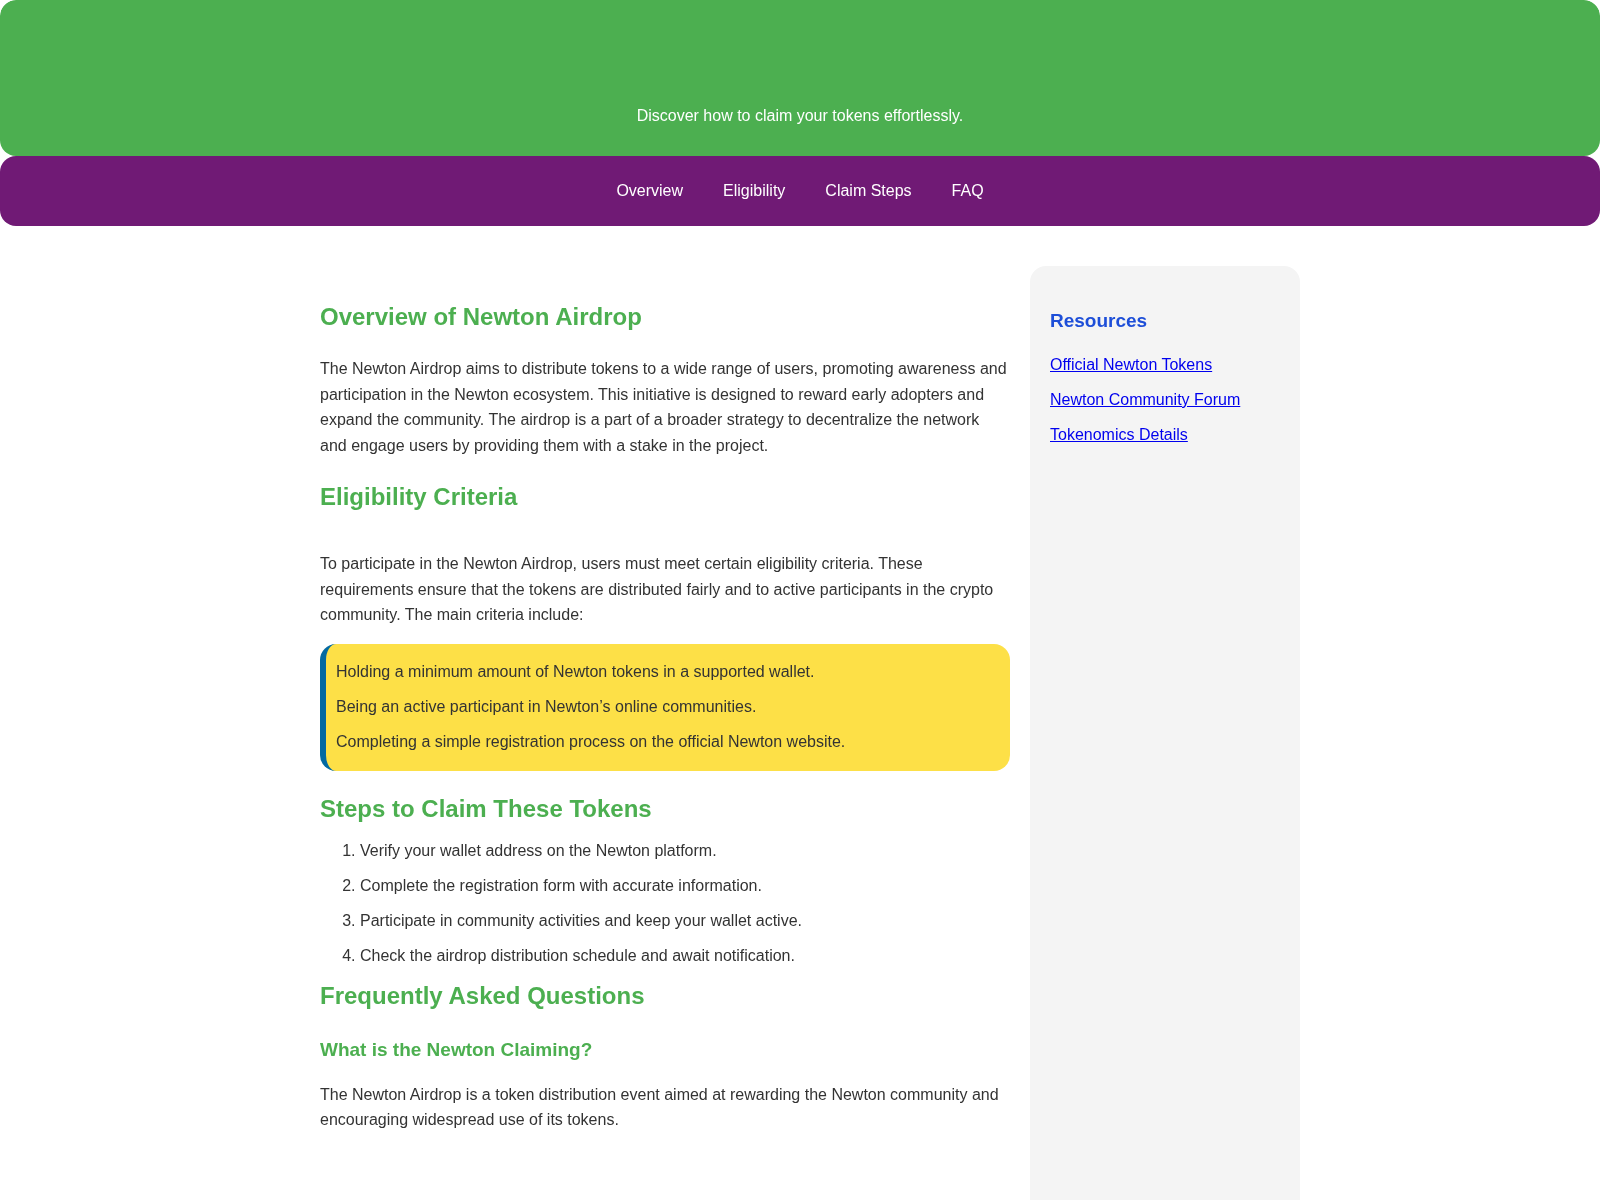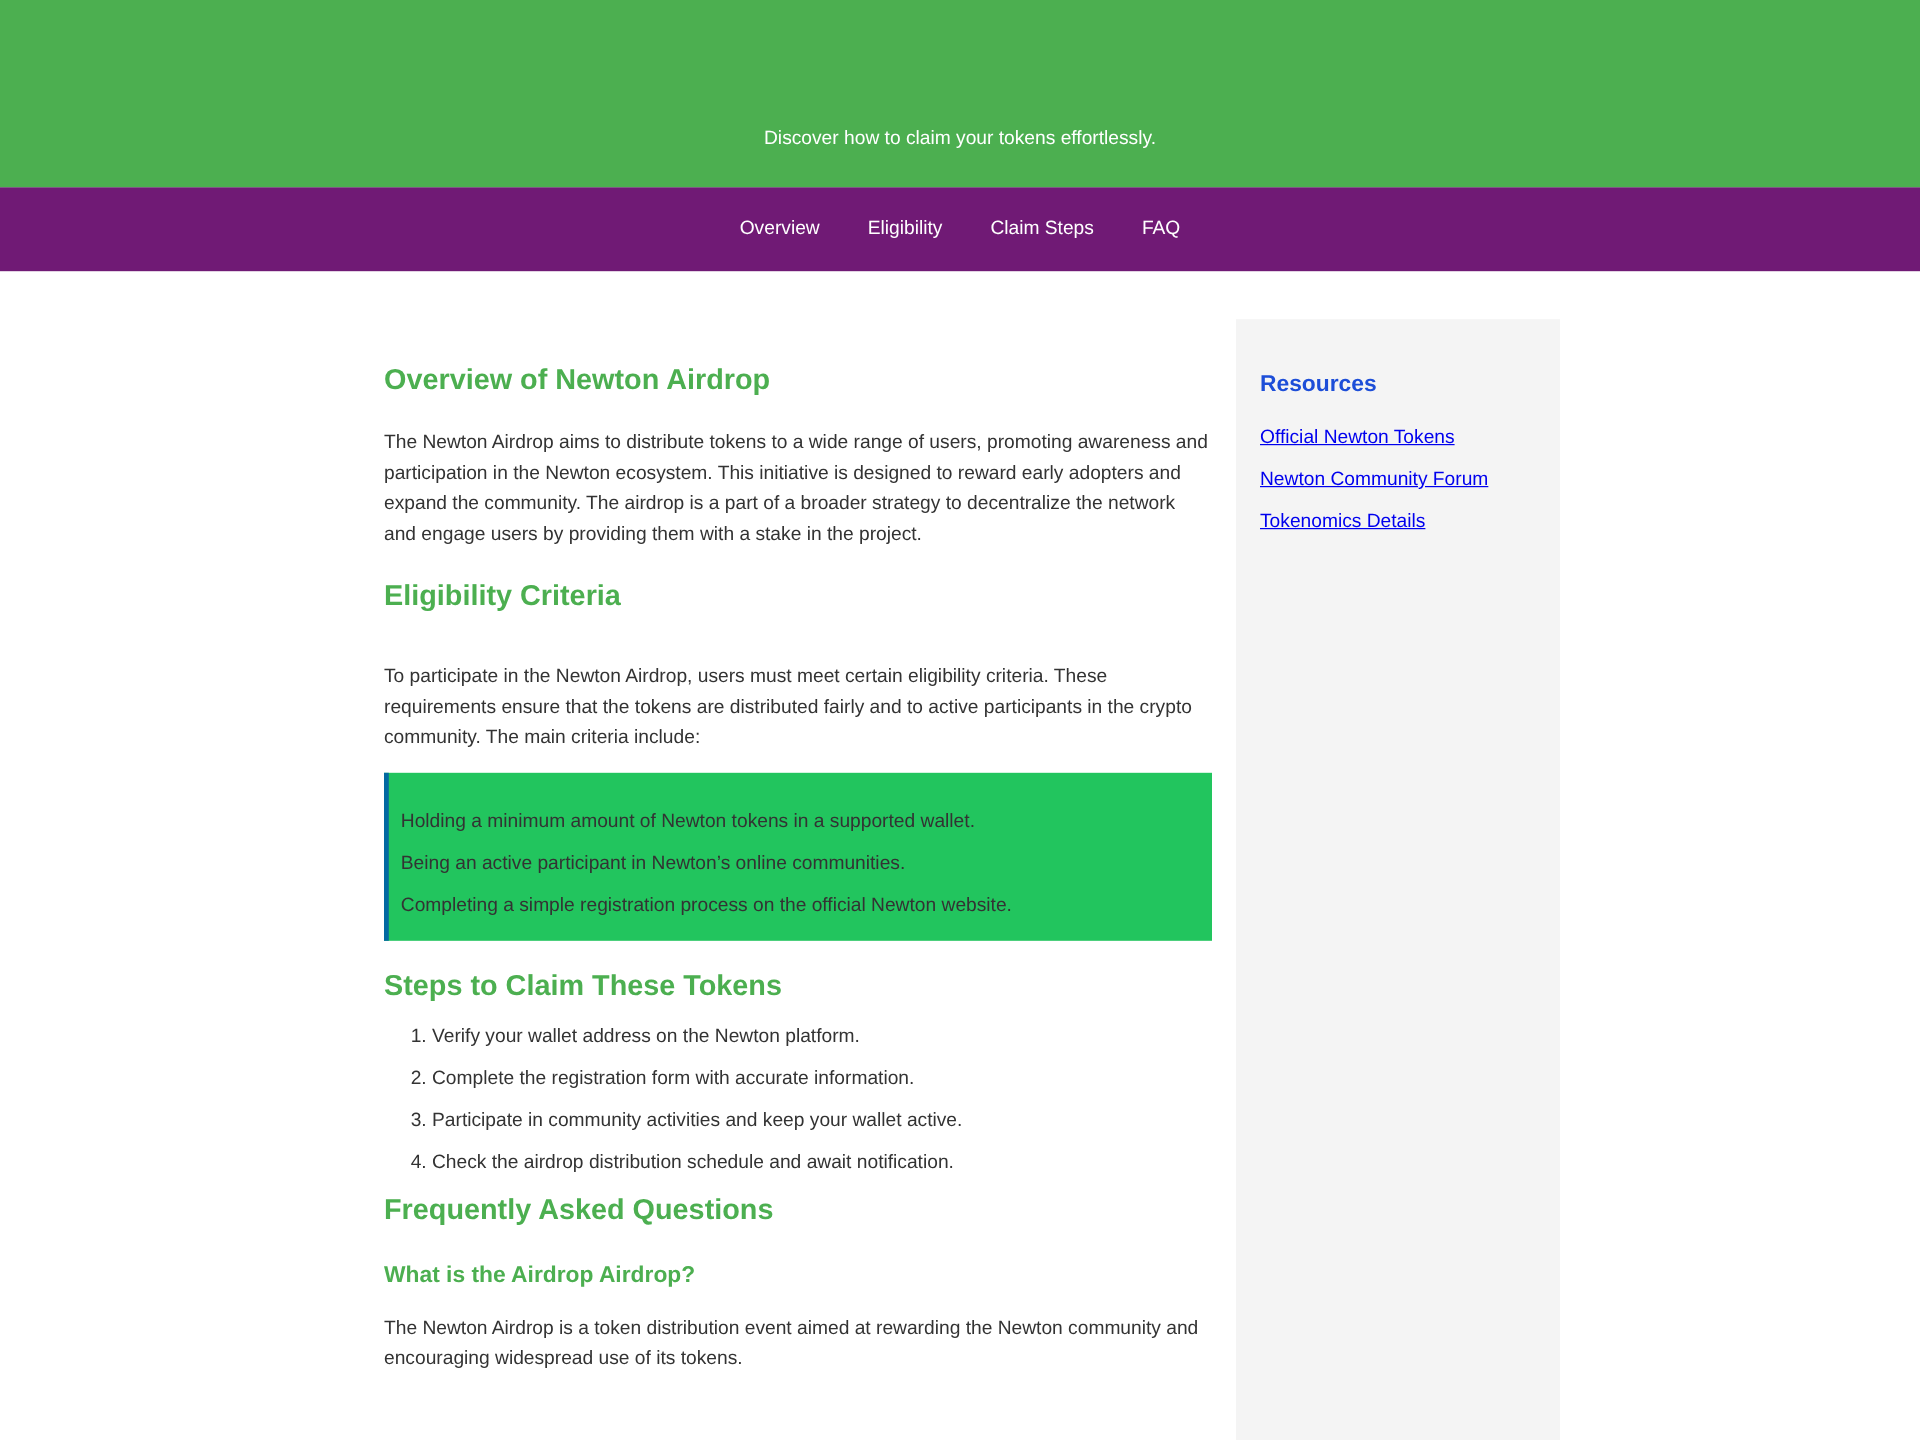--- a/index.html
+++ b/index.html
@@ -1,15 +1,15 @@
 <!DOCTYPE html>
 <html><head>
 <meta charset="utf-8">
 <style>
-  * { box-sizing: border-box; }
+  * { box-sizing: border-box; border-radius: 16px; }
   html, body { margin: 0; padding: 0; }
   body {
     width: 1600px;
     height: 1200px;
     overflow: hidden;
     background: #ffffff;
     font-family: "Liberation Sans", sans-serif;
     color: #333333;
   }
   .site-header {
@@ -69,23 +69,23 @@
     font-weight: bold;
     margin: 0;
     line-height: 24px;
   }
   p {
     margin: 0;
     font-size: 16px;
     line-height: 25.5px;
   }
   .criteria {
-    background: #22c55e;
-    border-left: 4px solid #0369a1;
-    padding: 28px 10px 17px 10px;
+    background: #fde047;
+    border-left: 6px solid #0369a1;
+    padding: 15px 10px 17px 10px;
   }
   .criteria p { line-height: 25px; margin-bottom: 10px; }
   .criteria p:last-child { margin-bottom: 0; }
   ol.steps {
     margin: 0;
     padding-left: 40px;
     font-size: 16px;
   }
   ol.steps li {
     line-height: 25px;
@@ -155,21 +155,21 @@
         <li>Verify your wallet address on the Newton platform.</li>
         <li>Complete the registration form with accurate information.</li>
         <li>Participate in community activities and keep your wallet active.</li>
         <li>Check the airdrop distribution schedule and await notification.</li>
       </ol>
     </section>
 
     <section id="faq" style="margin-top:14px;">
       <h2>Frequently Asked Questions</h2>
       <div style="margin-top:28px;">
-        <h3>What is the Airdrop Airdrop?</h3>
+        <h3>What is the Newton Claiming?</h3>
         <p style="margin-top:20px;">The Newton Airdrop is a token distribution event aimed at rewarding the Newton community and encouraging widespread use of its tokens.</p>
       </div>
     </section>
 
   </main>
 
   <aside class="sidebar">
     <h4>Resources</h4>
     <a href="#">Official Newton Tokens</a>
     <a href="#">Newton Community Forum</a>

